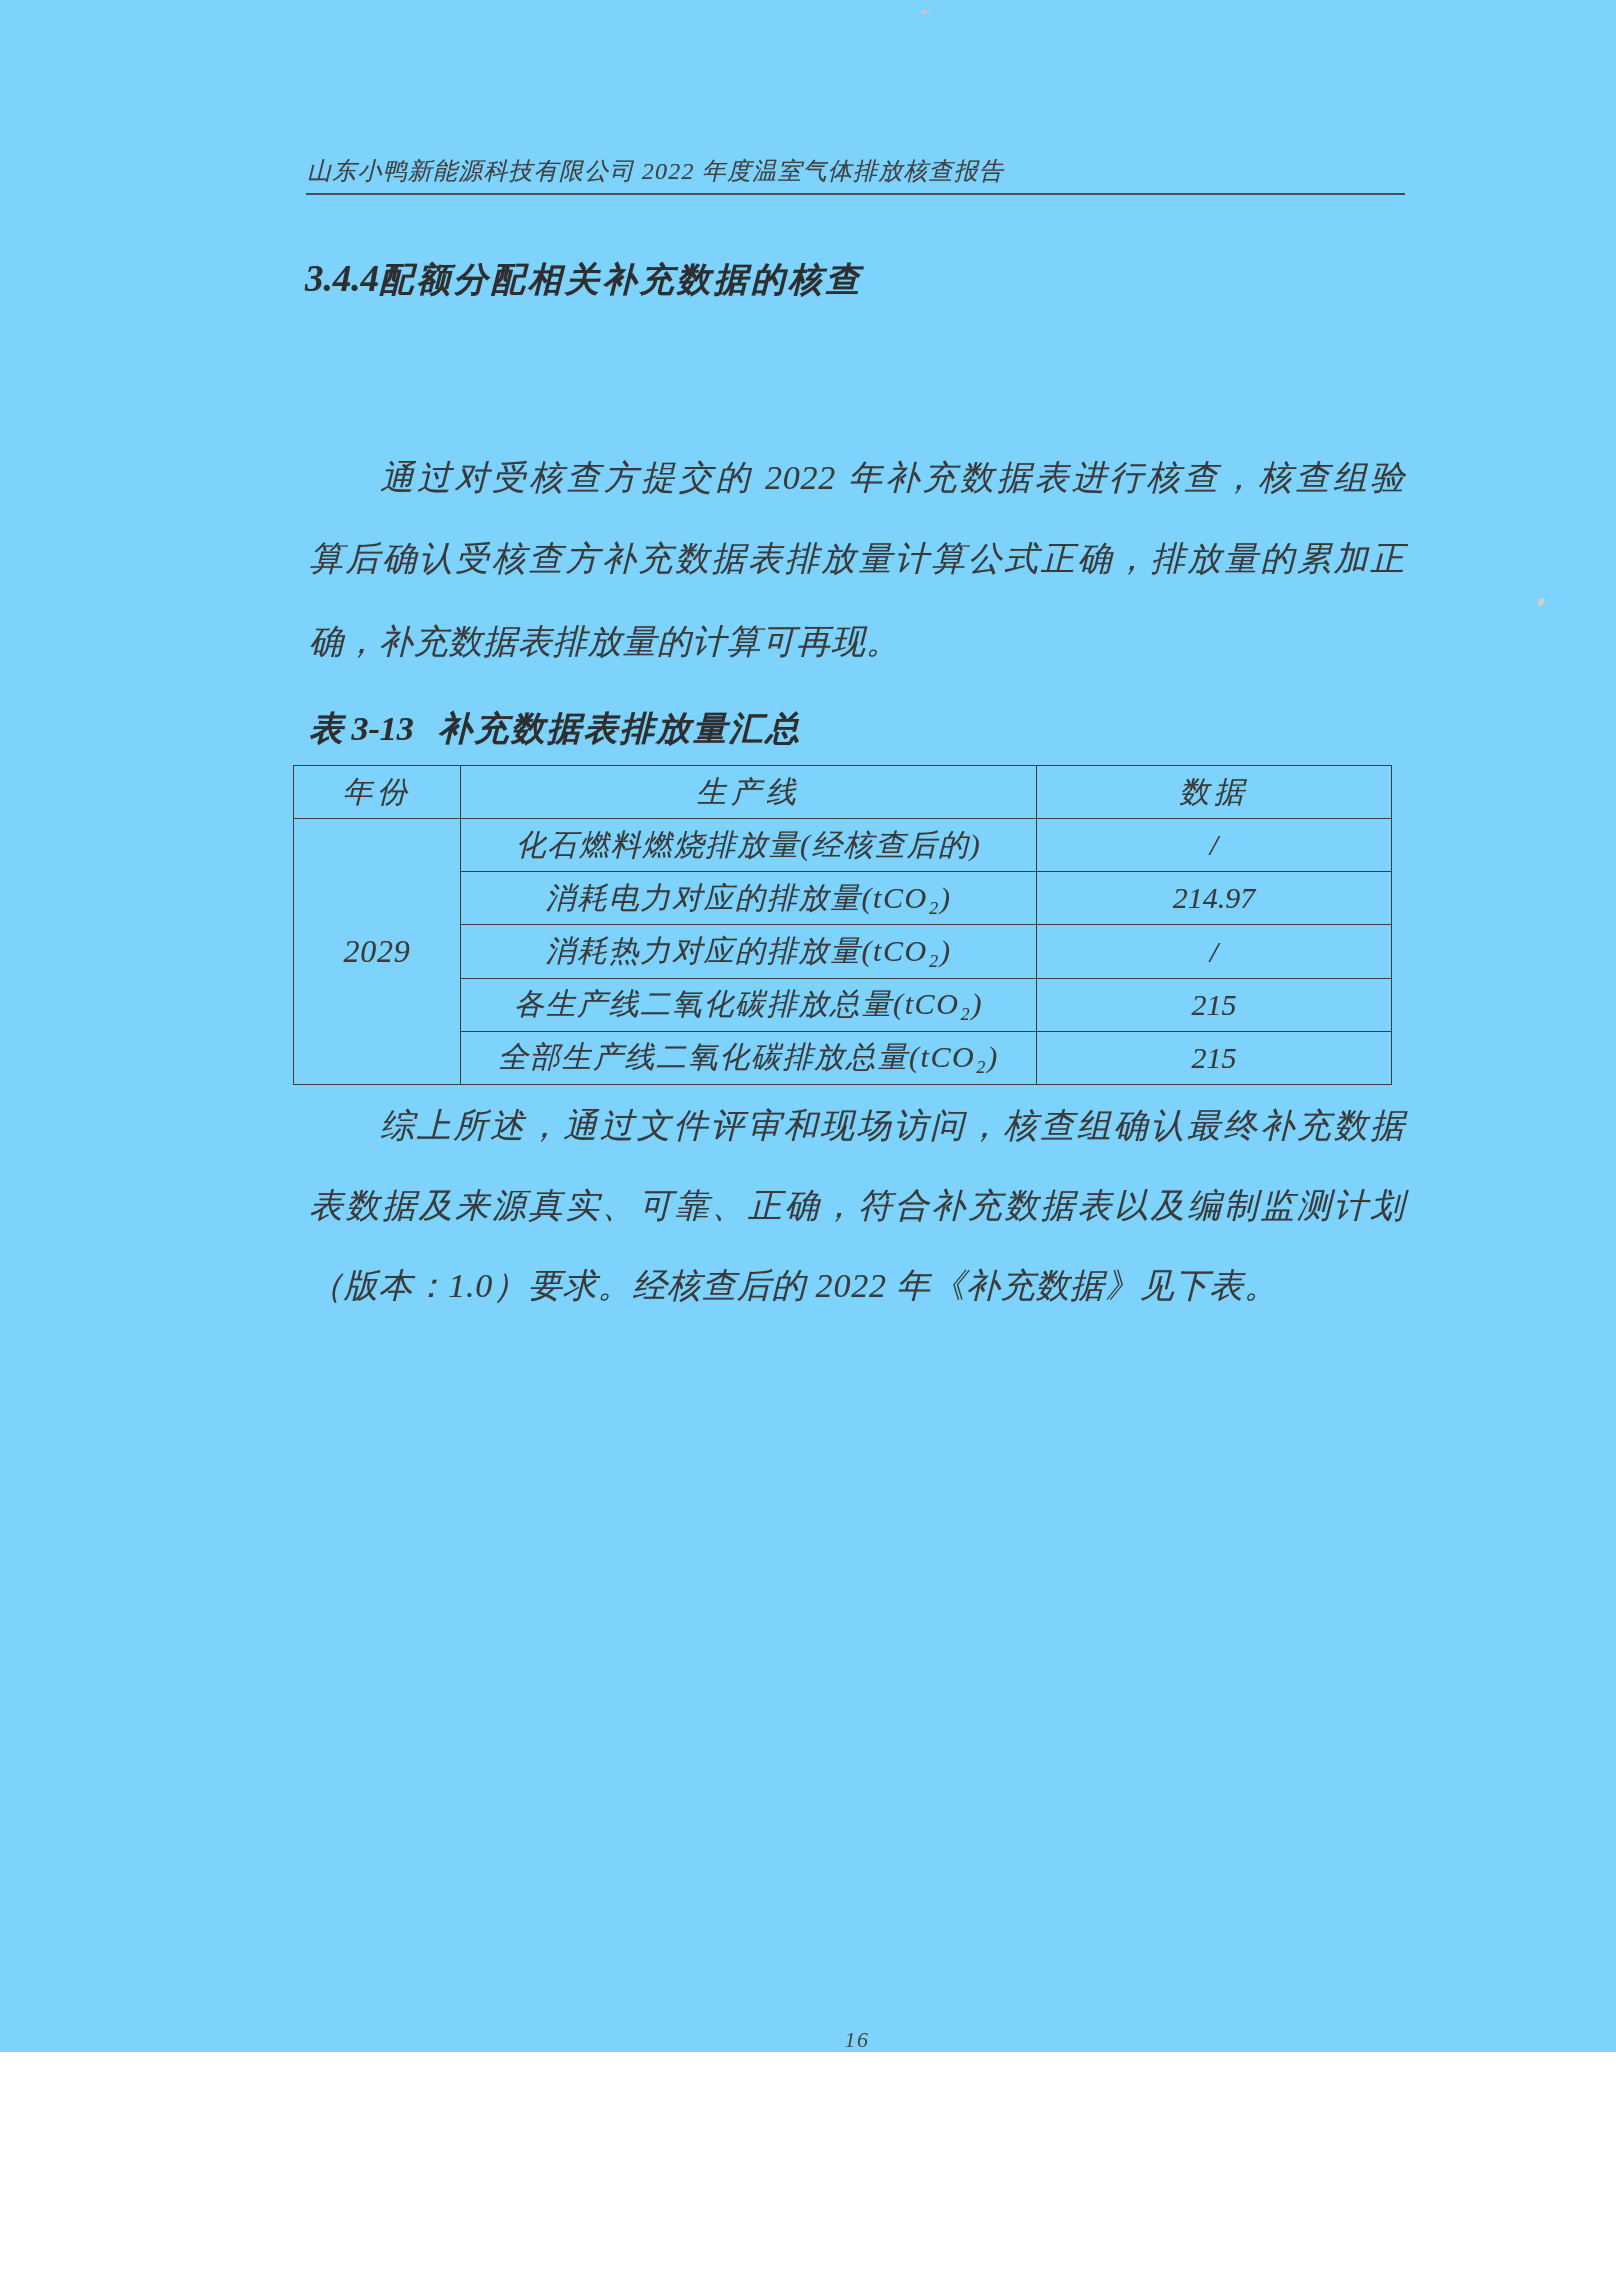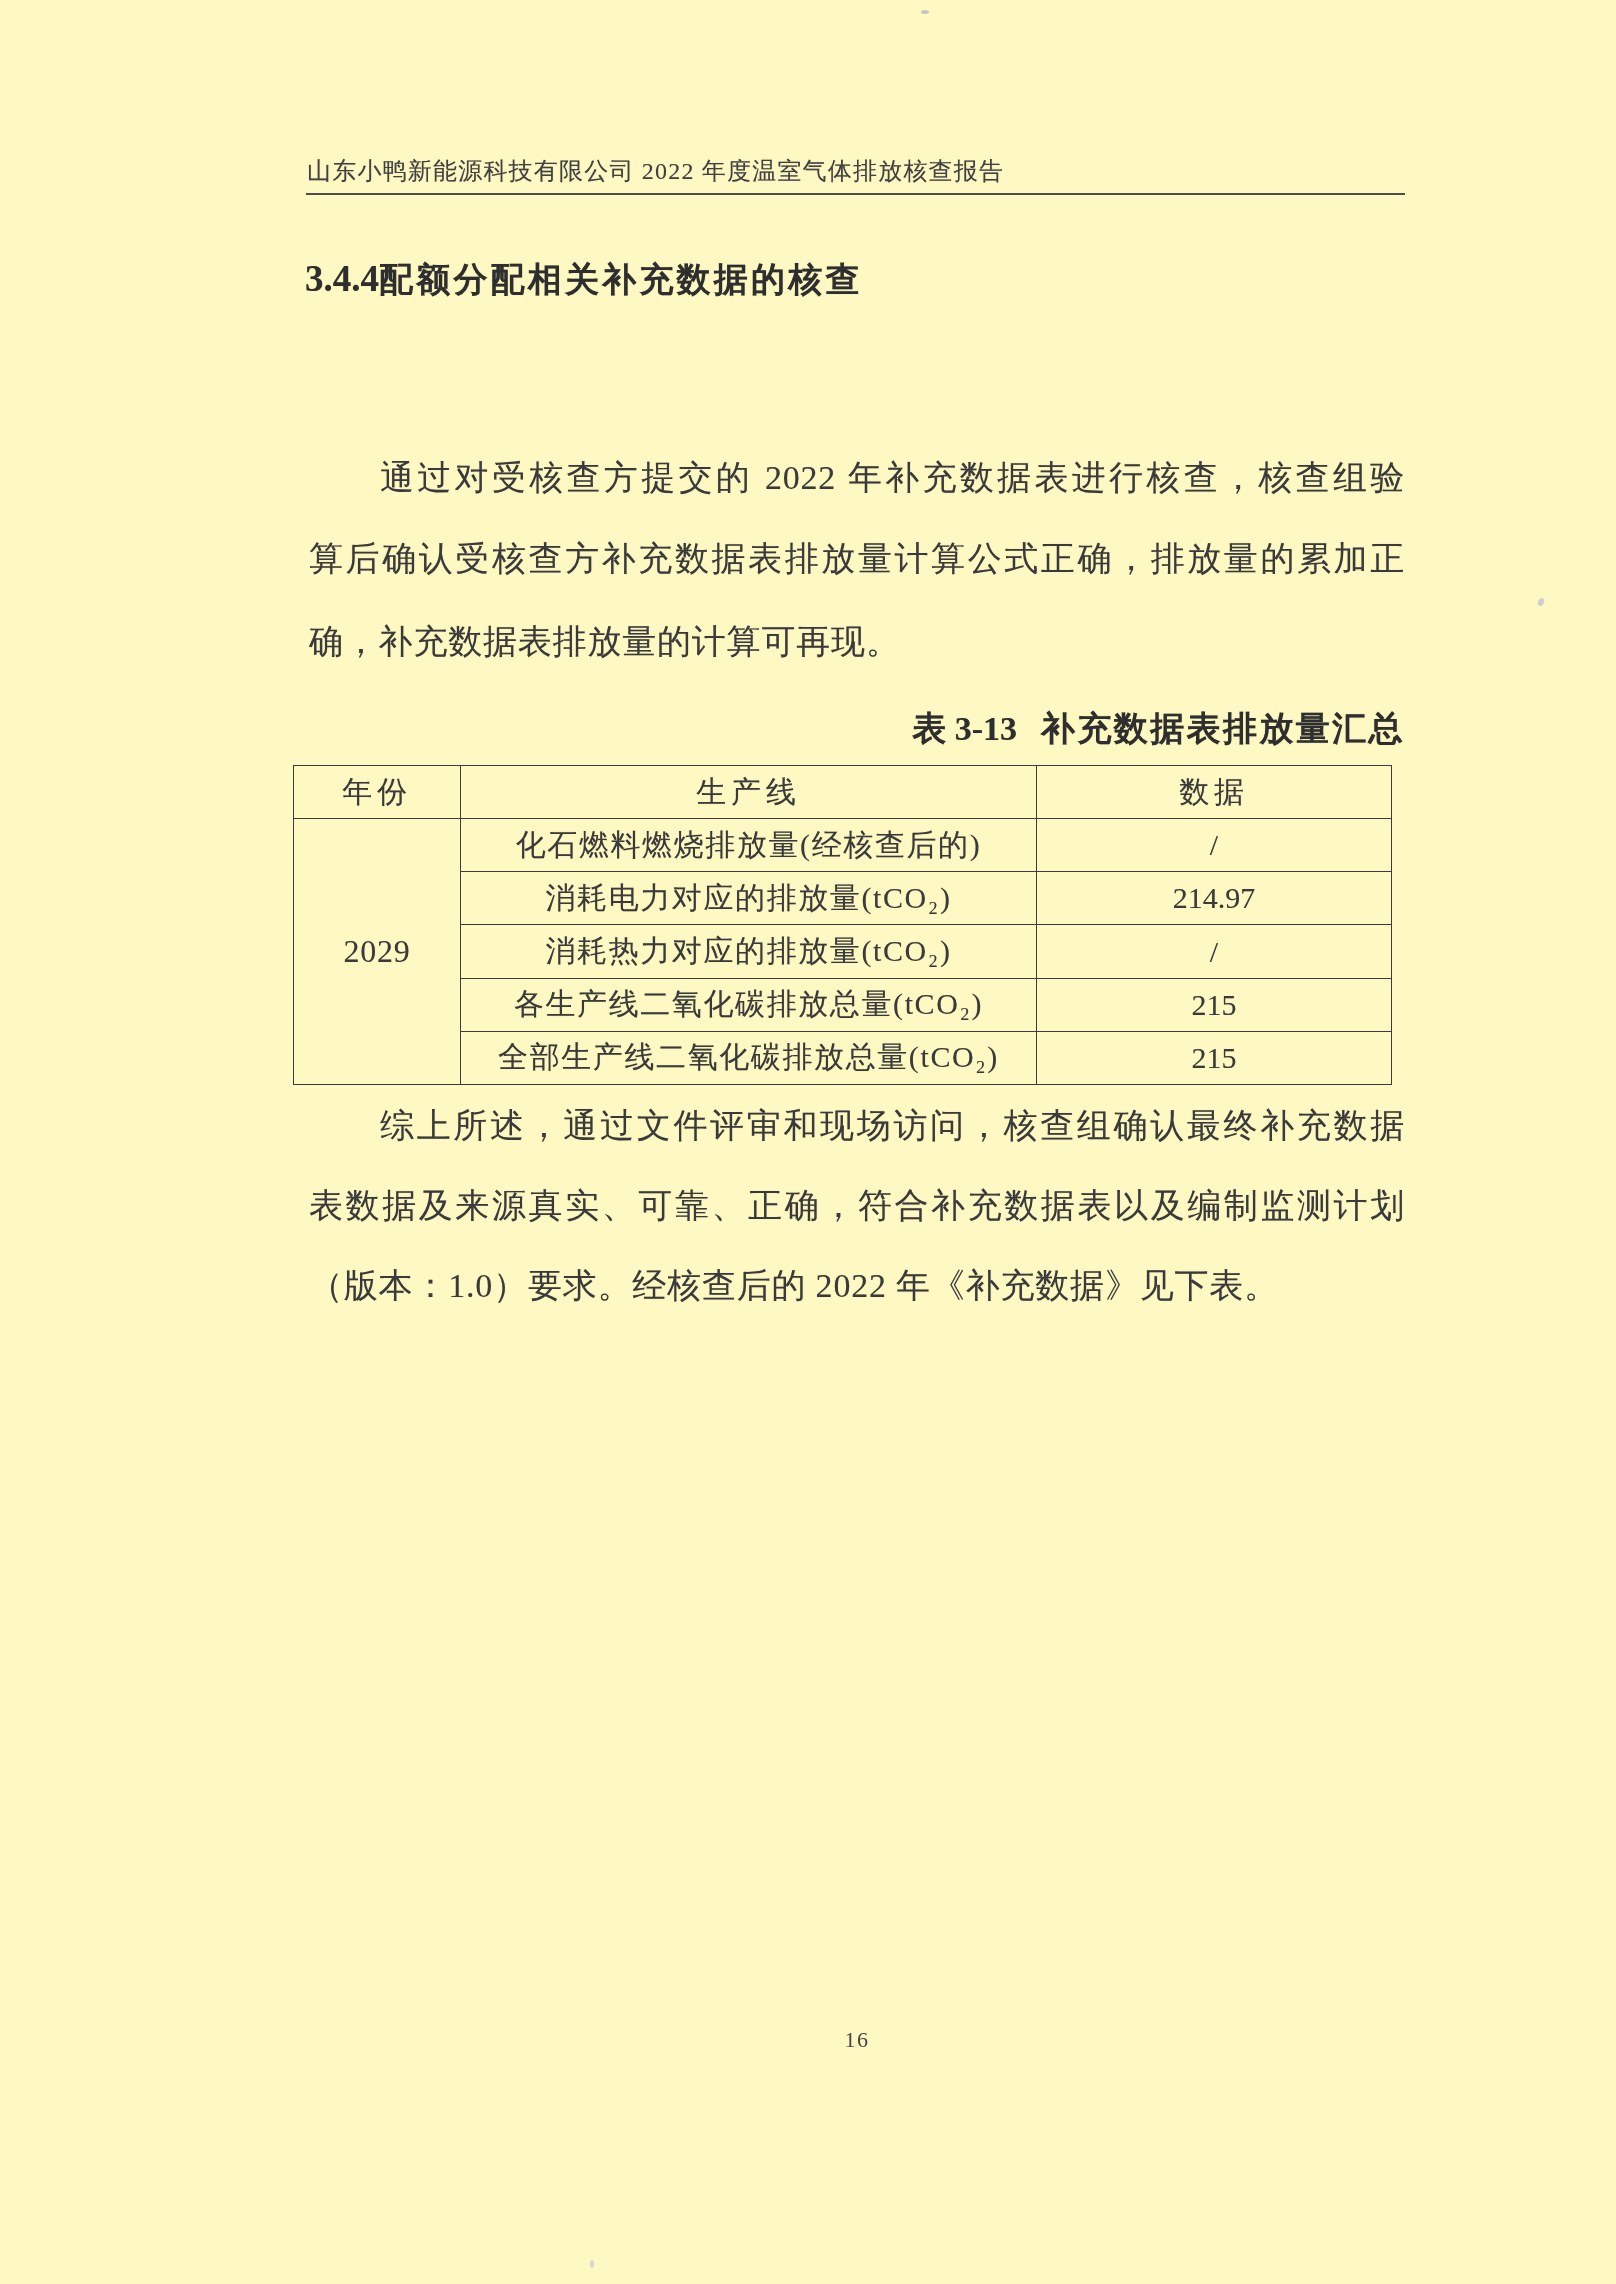--- a/index.html
+++ b/index.html
@@ -1,23 +1,24 @@
 <!DOCTYPE html>
 <html style="font-size:13px"><head>
 <meta charset="utf-8">
 <style>
   html, body { margin: 0; padding: 0; background: #ffffff; }
   .page {
     position: relative;
     width: 1616px;
-    height: 2284px;
-    background: #fef9c3;
+    height: 2052px;
+    background: #7dd3fc;
     font-family: "Liberation Serif", "DejaVu Serif", serif;
     color: #383838;
     overflow: hidden;
+    font-style: italic;
   }
   .abs { position: absolute; }
 
   
   .running-header {
     left: 307px; top: 155px;
     font-size: 24px; letter-spacing: 1.2px;
     color: #414141;
     white-space: nowrap;
     text-shadow: 0 0 0.8px rgba(60,60,60,.35);
@@ -58,21 +59,21 @@
   }
   .pline.indent { padding-left: 71px; width: 1025px; }
   .p1 { line-height: 81px; }
   .p2 { line-height: 80px; }
   .p1.l1 { top: 437px; } .p1.l2 { top: 518px; } .p1.l3 { top: 601px; }
   .p2.l1 { top: 1086px; } .p2.l2 { top: 1166px; } .p2.l3 { top: 1246px; }
 
   
   .tbl-caption {
     left: 309px; top: 706px; width: 1096px;
-    text-align: right;
+    text-align: left;
     font-weight: bold;
     font-size: 34px;
     color: #2e2e2e;
     text-shadow: 0 0 0.8px rgba(40,40,40,.4);
   }
   .tbl-caption .cap-title { margin-left: 24px; letter-spacing: 2.4px; }
 
   
   .data-table {
     left: 293px; top: 765px;

